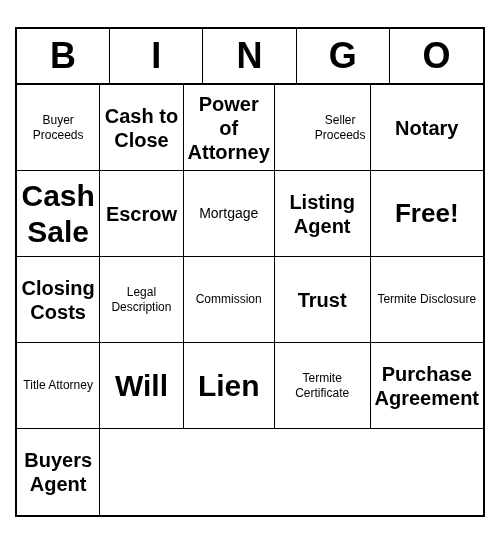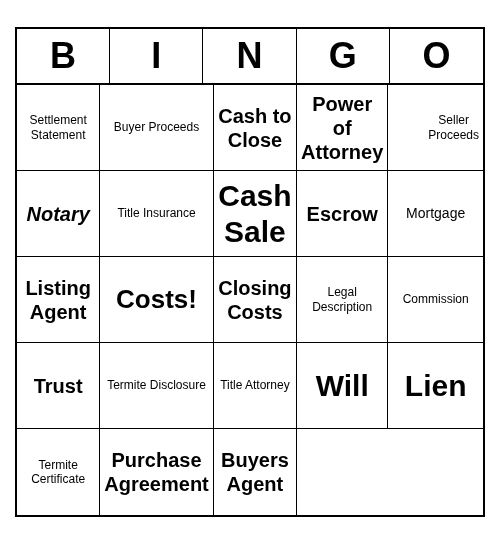--- a/index.html
+++ b/index.html
@@ -61,55 +61,49 @@
 
 <div class="bingo-card">
   <div class="bingo-header">
   <div class="header-cell">B</div>
       <div class="header-cell">I</div>
       <div class="header-cell">N</div>
       <div class="header-cell">G</div>
       <div class="header-cell">O</div>
     </div>
   <div class="bingo-grid">
-  <div class="cell" style="font-size: 12px;">
-        <span>Settlement Statement</span>
-      </div>
       <div class="cell" style="font-size: 12px;">
         <span>Buyer Proceeds</span>
       </div>
       <div class="cell" style="font-size: 20px; font-weight: bold;">
         <span>Cash to Close</span>
       </div>
       <div class="cell" style="font-size: 20px; font-weight: bold;">
         <span>Power of Attorney</span>
       </div>
       <div class="cell" style="font-size: 12px; padding-left: 40px;">
         <span>Seller Proceeds</span>
       </div>
-      <div class="cell" style="font-size: 20px; font-weight: bold; font-style: italic;">
+      <div class="cell" style="font-size: 20px; font-weight: bold;">
         <span>Notary</span>
-      </div>
-      <div class="cell" style="font-size: 12px;">
-        <span>Title Insurance</span>
       </div>
       <div class="cell" style="font-size: 30px; font-weight: bold;">
         <span>Cash Sale</span>
       </div>
       <div class="cell" style="font-size: 20px; font-weight: bold;">
         <span>Escrow</span>
       </div>
       <div class="cell" style="font-size: 14px;">
         <span>Mortgage</span>
       </div>
       <div class="cell" style="font-size: 20px; font-weight: bold;">
         <span>Listing Agent</span>
       </div>
       <div class="cell" style="font-size: 26px; font-weight: bold;">
-        <span>Costs!</span>
+        <span>Free!</span>
       </div>
       <div class="cell" style="font-size: 20px; font-weight: bold;">
         <span>Closing Costs</span>
       </div>
       <div class="cell" style="font-size: 12px; text-align: center;">
         <span>Legal Description</span>
       </div>
       <div class="cell" style="font-size: 12px;">
         <span>Commission</span>
       </div>

